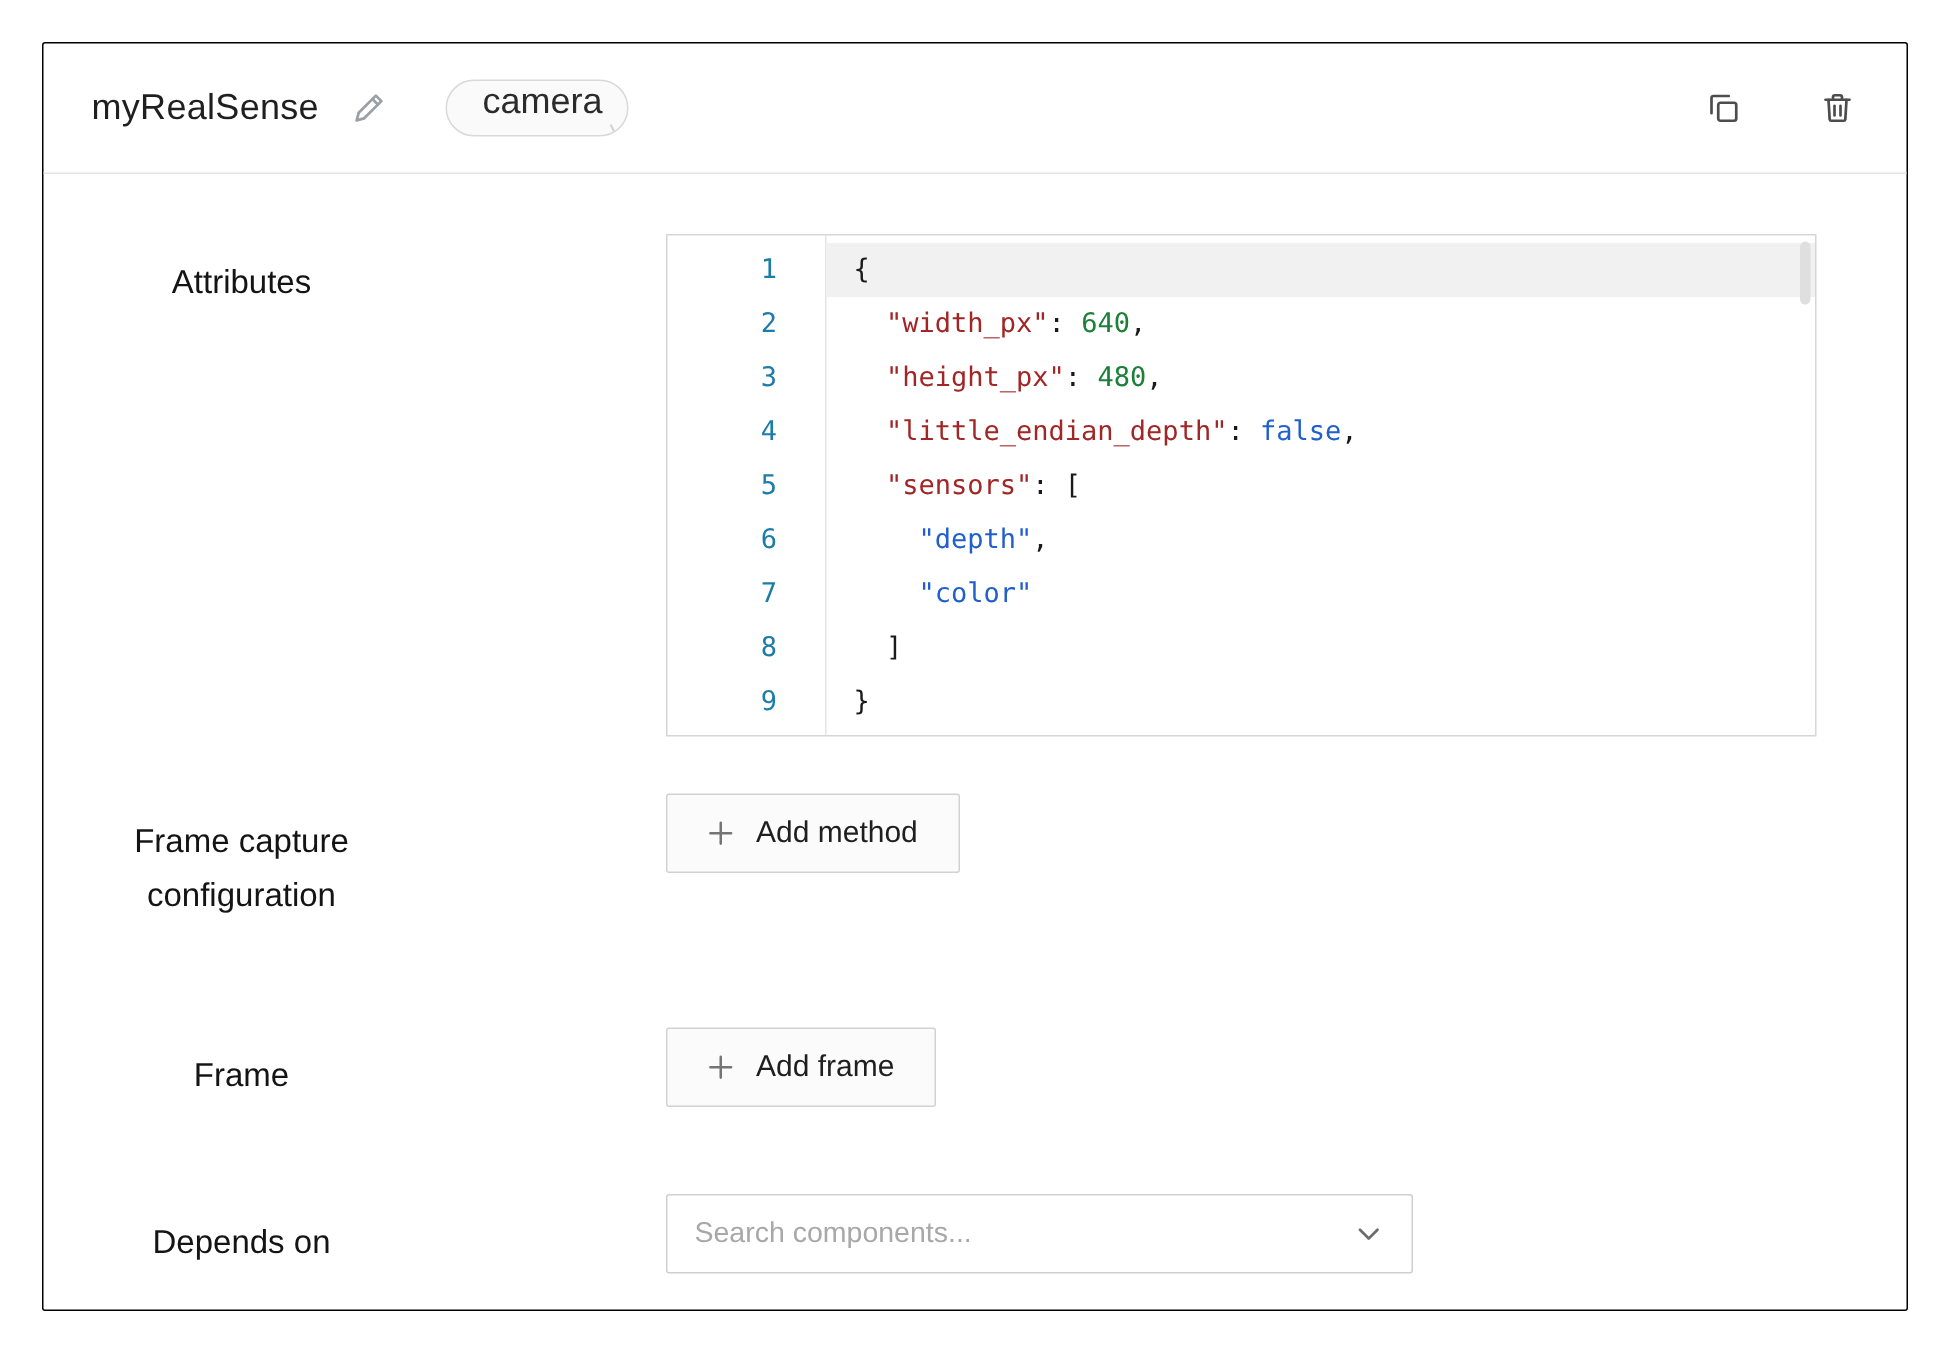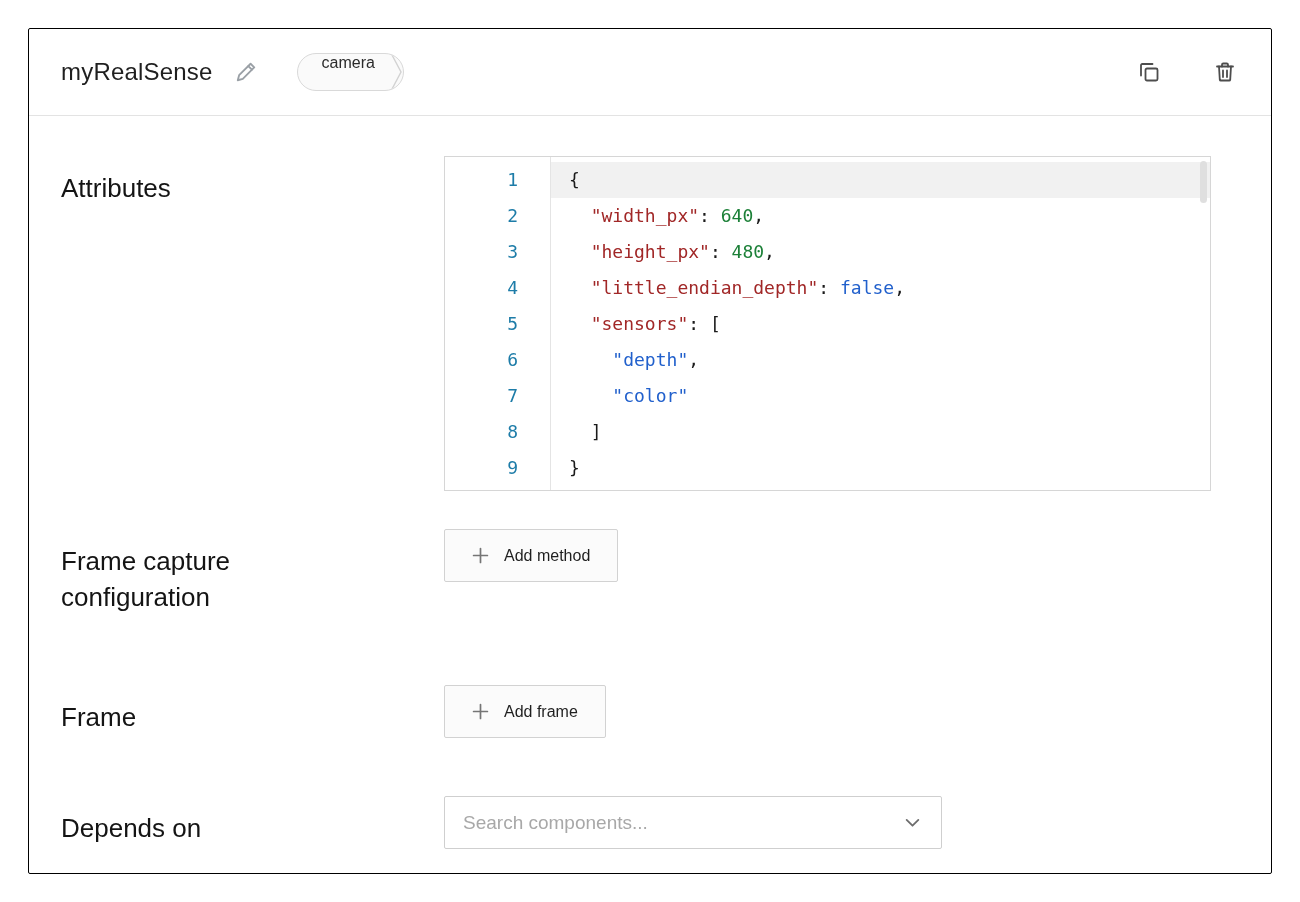--- a/index.html
+++ b/index.html
@@ -30,43 +30,45 @@
   .title { font-size: 24px; font-weight: 500; color: #1f1f1f; letter-spacing: .2px; }
   .icon-btn {
     background: none; border: none; cursor: pointer;
     display: inline-flex; align-items: center; justify-content: center;
     padding: 4px;
   }
   .edit-btn { margin-left: 18px; color: #9aa0a6; }
   .pill {
     margin-left: 36px;
     display: inline-flex;
-    align-items: flex-start;
+    align-items: flex-end;
     height: 38px;
     border: 1px solid #d9d9d9;
     border-radius: 19px;
     background: #fafafa;
-    font-size: 16px;
+    font-size: 24px;
     color: #2b2b2b;
     overflow: hidden;
+    flex-direction: column;
   }
   .pill-seg { padding: 0 16px 0 24px; white-space: nowrap; }
   .pill-seg.model { padding: 0 24px 0 16px; }
   .pill-sep { flex: 0 0 auto; display: block; }
   .header-actions { margin-left: auto; display: flex; align-items: center; gap: 44px; }
   .header-actions .icon-btn { color: #4d4d4d; }
   
   .card-body { padding: 40px 32px 36px 32px; flex: 1; }
   .row { display: grid; grid-template-columns: 383px 1fr; align-items: start; }
   .row-label {
-    font-size: 26px;
+    font-size: 22px;
     line-height: 36px;
     padding-top: 14px;
     max-width: 200px;
     color: #141414;
+    text-align: center;
   }
   .row-attributes { margin-bottom: 38px; }
   .row-capture   { margin-bottom: 70px; }
   .row-frame     { margin-bottom: 58px; }
   
   .editor {
     position: relative;
     width: 767px;
     height: 335px;
     border: 1px solid #d6d6d6;
@@ -103,21 +105,21 @@
   .add-btn {
     display: inline-flex;
     align-items: center;
     gap: 15px;
     height: 53px;
     padding: 0 27px;
     border: 1px solid #d2d2d2;
     border-radius: 2px;
     background: #fbfbfb;
     font-family: "Liberation Sans", sans-serif;
-    font-size: 16px;
+    font-size: 20px;
     color: #1f1f1f;
     cursor: pointer;
   }
   .add-btn .plus { color: #757575; display: inline-flex; }
   .select {
     width: 498px;
     height: 53px;
     border: 1px solid #cfcfcf;
     border-radius: 2px;
     background: #fff;

